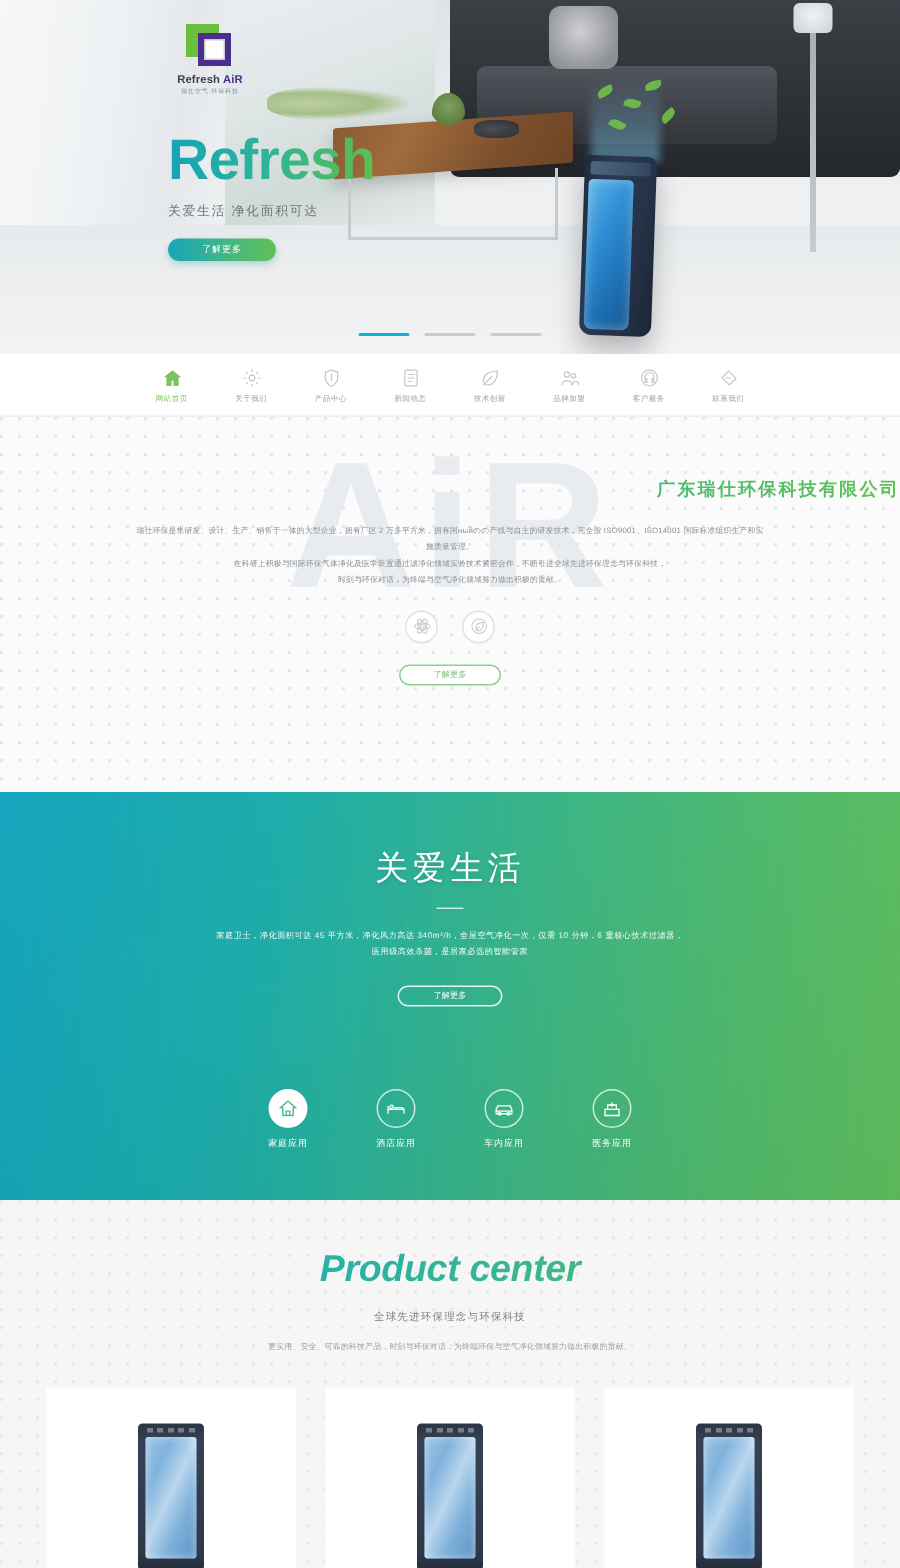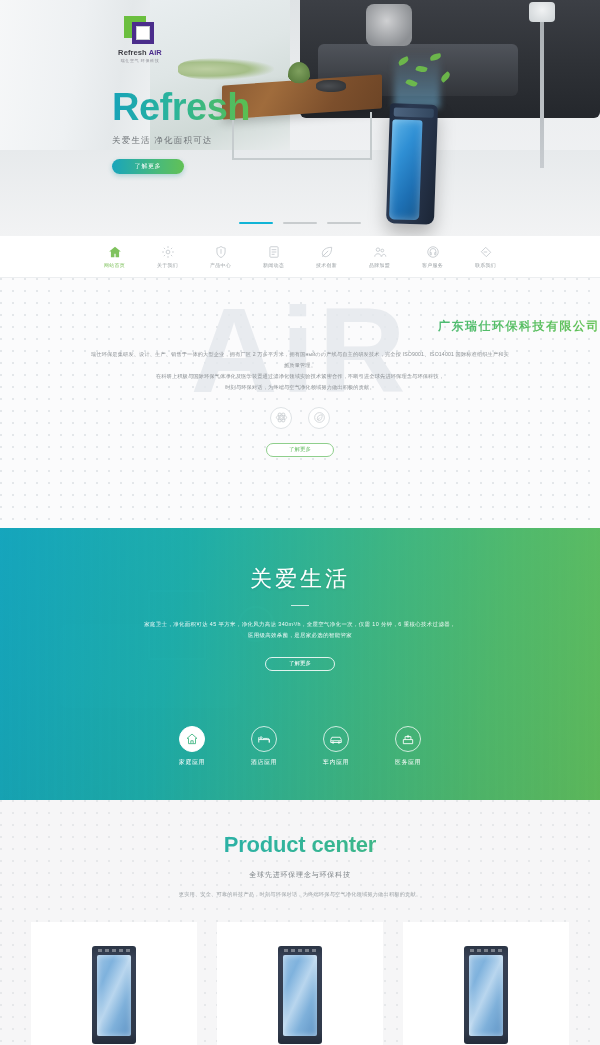--- a/index.html
+++ b/index.html
@@ -307,23 +307,23 @@
   
   .products {
     position: relative; width: 600px; min-height: 200px;
     background:
       radial-gradient(circle at 1px 1px, #e6e8ea 1px, rgba(0,0,0,0) 1px) 0 0/12px 12px,
       #f6f6f7;
     padding: 32px 0 0;
     text-align: center;
   }
   .products-title {
-    font-size: 22px; font-weight: 700; letter-spacing: -.2px;
+    font-size: 25px; font-weight: 700; letter-spacing: -.2px;
     background: linear-gradient(90deg,#19a6c0 0%,#2fb39f 45%,#5ec05a 100%);
-    -webkit-background-clip: text; background-clip: text; color: transparent;
+    -webkit-background-clip: text; background-clip: text; color: transparent; font-style: italic;
   }
   .products-sub { margin-top: 12px; font-size: 7px; color: #7b8185; letter-spacing: .8px; }
   .products-desc { margin-top: 11px; font-size: 5.2px; color: #9aa0a4; letter-spacing: .2px; }
   .product-grid {
     margin-top: 24px; display: flex; gap: 20px; justify-content: center;
   }
   .product-card {
     width: 166px; height: 160px; background: #fff;
     display: flex; flex-direction: column; align-items: center;
     padding-top: 24px; cursor: pointer;

